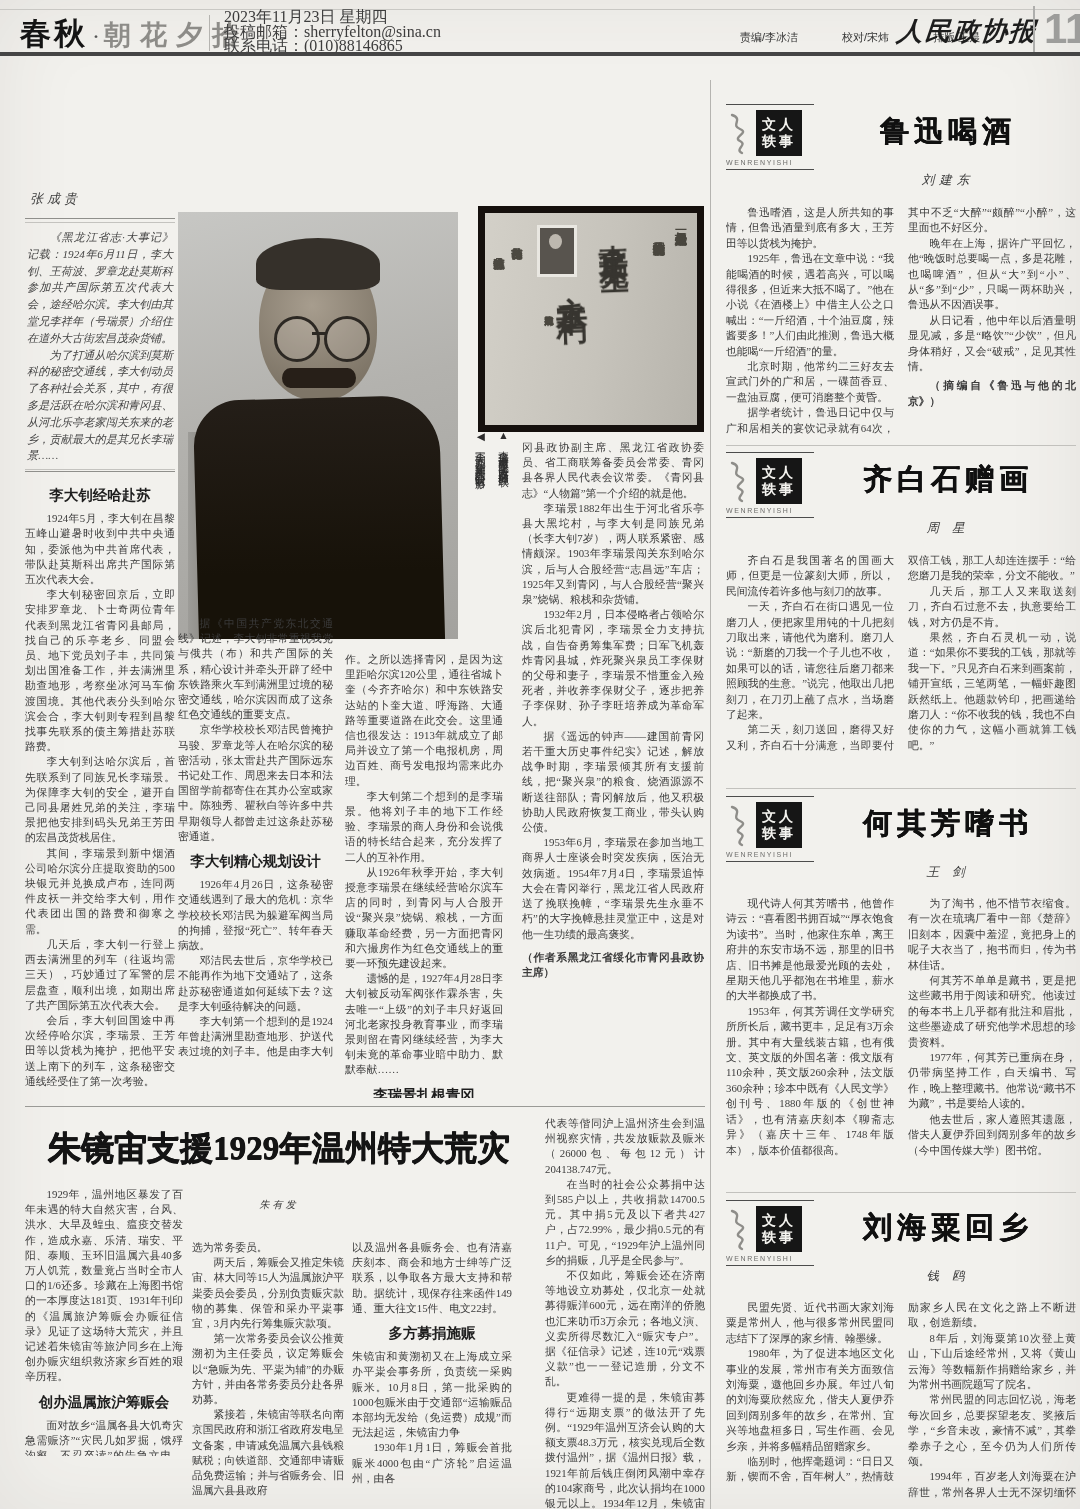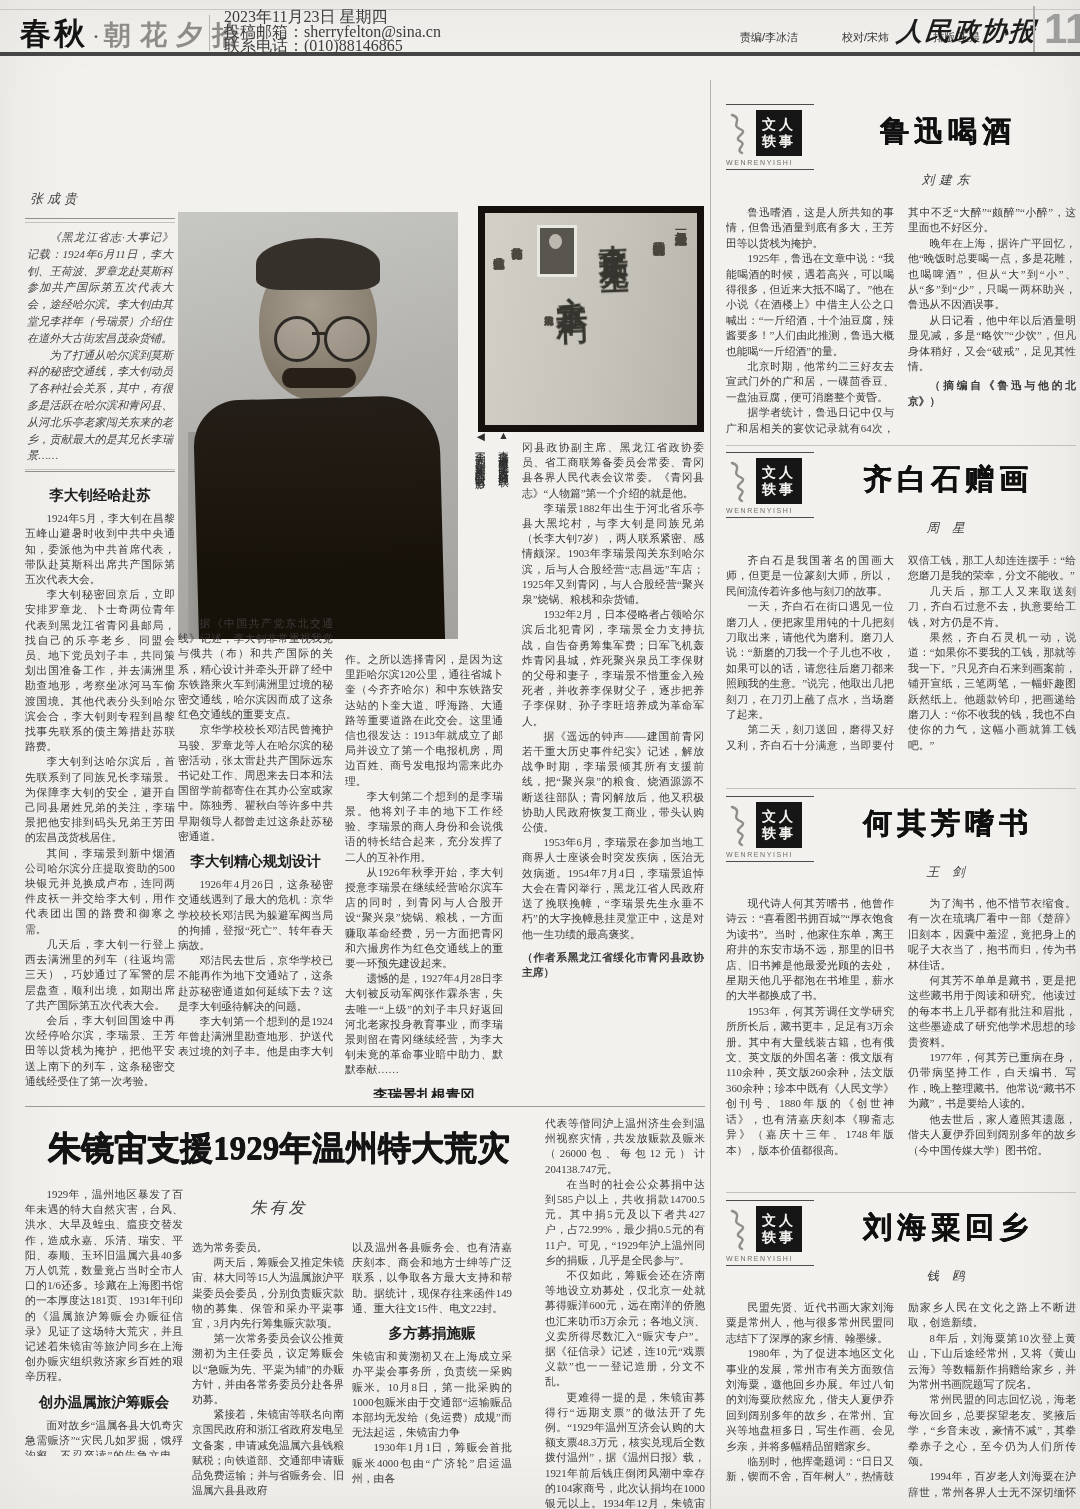--- a/index.html
+++ b/index.html
@@ -84,21 +84,21 @@
        align-items:center;justify-content:center;font-family:"Liberation Sans",sans-serif;font-weight:bold;font-size:14px;line-height:17px;letter-spacing:3px;}
   .stamp .roman{font-size:7px;letter-spacing:1.6px;color:#6d6d6b;margin-top:3px;font-family:"Liberation Sans",sans-serif;}
   .railbody{column-count:2;column-gap:14px;column-fill:auto;font-size:10.8px;line-height:15.4px;color:#3b3b3b;text-align:justify;overflow:hidden;}
   .railbody p{margin:0;text-indent:2em;}
   .railbody .note{font-weight:bold;text-indent:2em;margin-top:4px;}
 
   
   #b-title{left:25px;top:1126px;width:508px;text-align:center;white-space:nowrap;
       font-size:33px;font-weight:900;color:#141414;
       text-shadow:.6px 0 currentColor,0 .6px currentColor;}
-  #b-author{left:25px;top:1198px;width:508px;text-align:center;font-size:16px;color:#3c3c3c;letter-spacing:3px;font-style:italic;}
+  #b-author{left:25px;top:1198px;width:508px;text-align:center;font-size:10px;color:#3c3c3c;letter-spacing:3px;font-style:italic;}
 </style>
 </head>
 <body>
 
 <div id="page">
 
   <div class="line-h" style="left:0;top:9px;width:1080px;"></div>
   <div class="abs" id="brand">
     <span class="b1">春秋</span><span class="bdot">·</span><span class="b2">朝花夕拾</span>
   </div>

